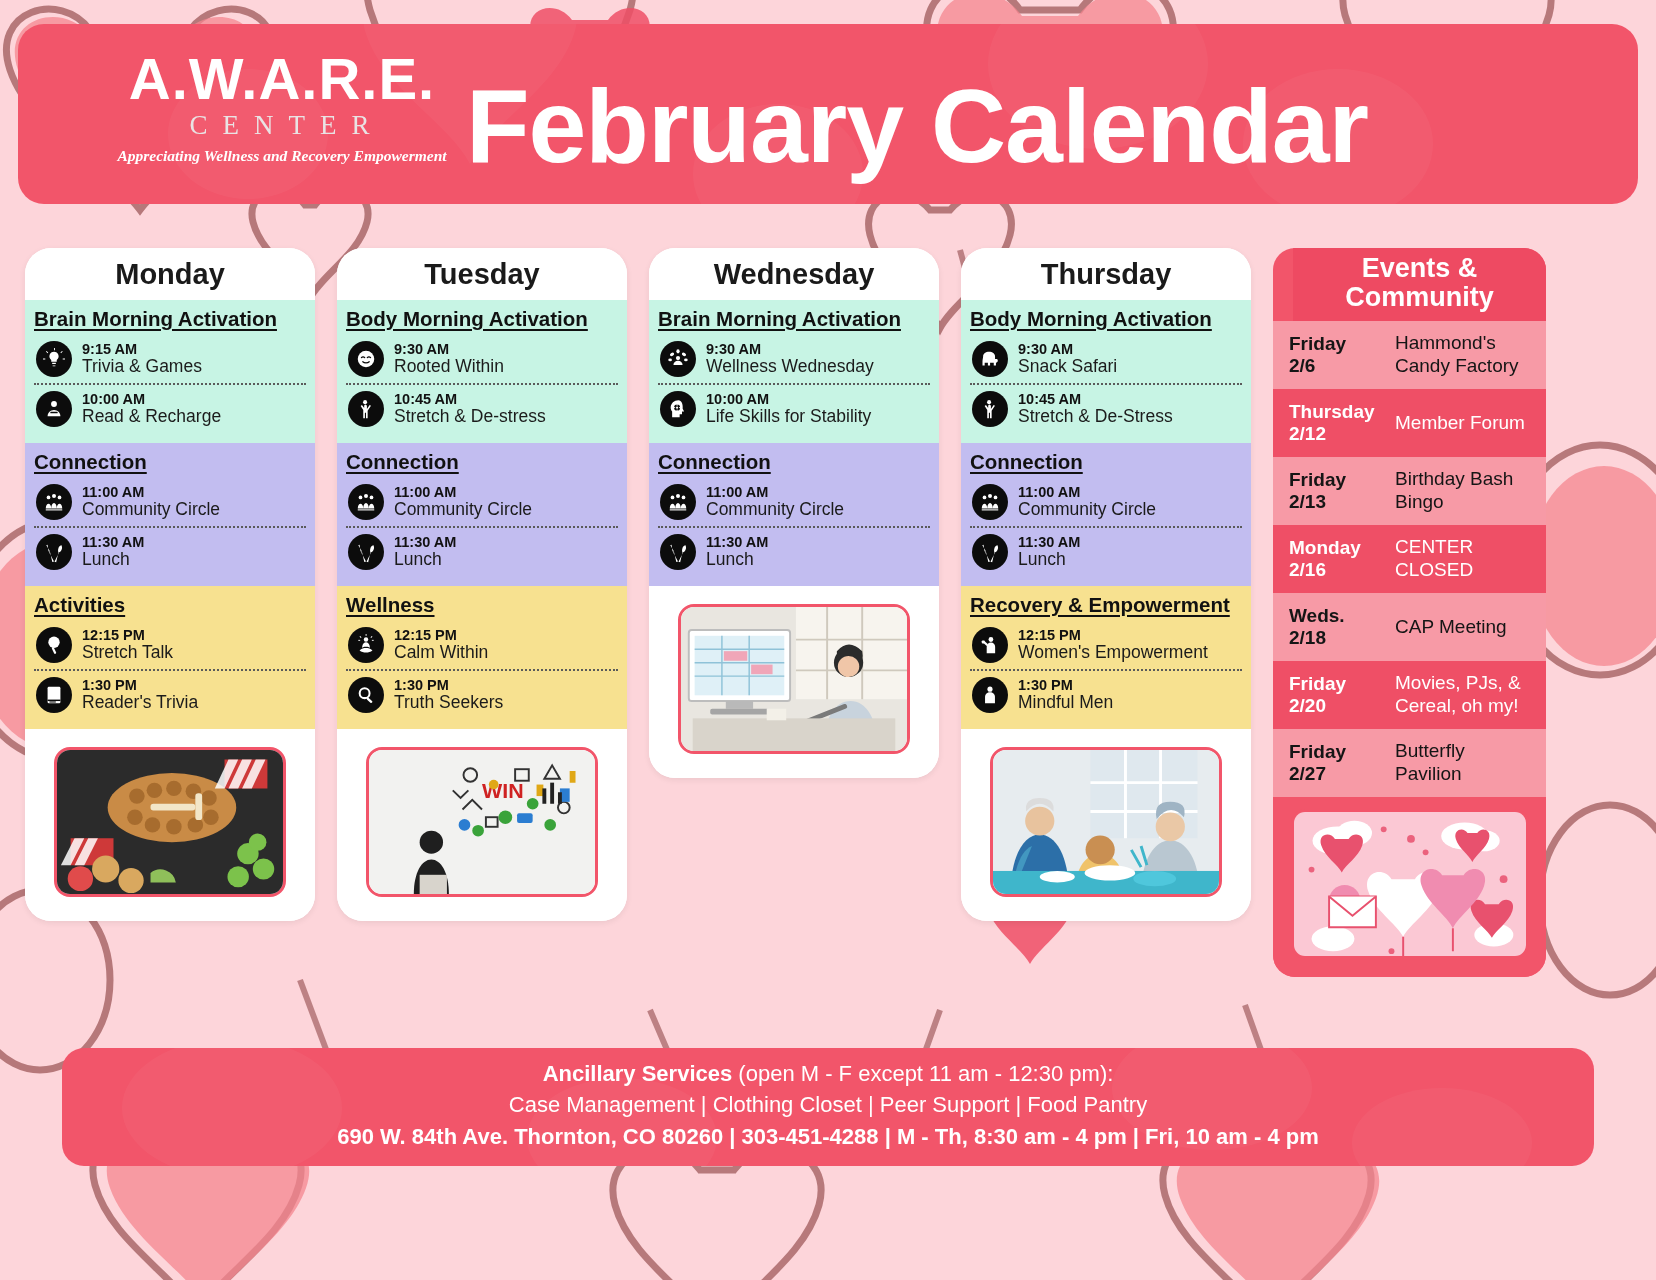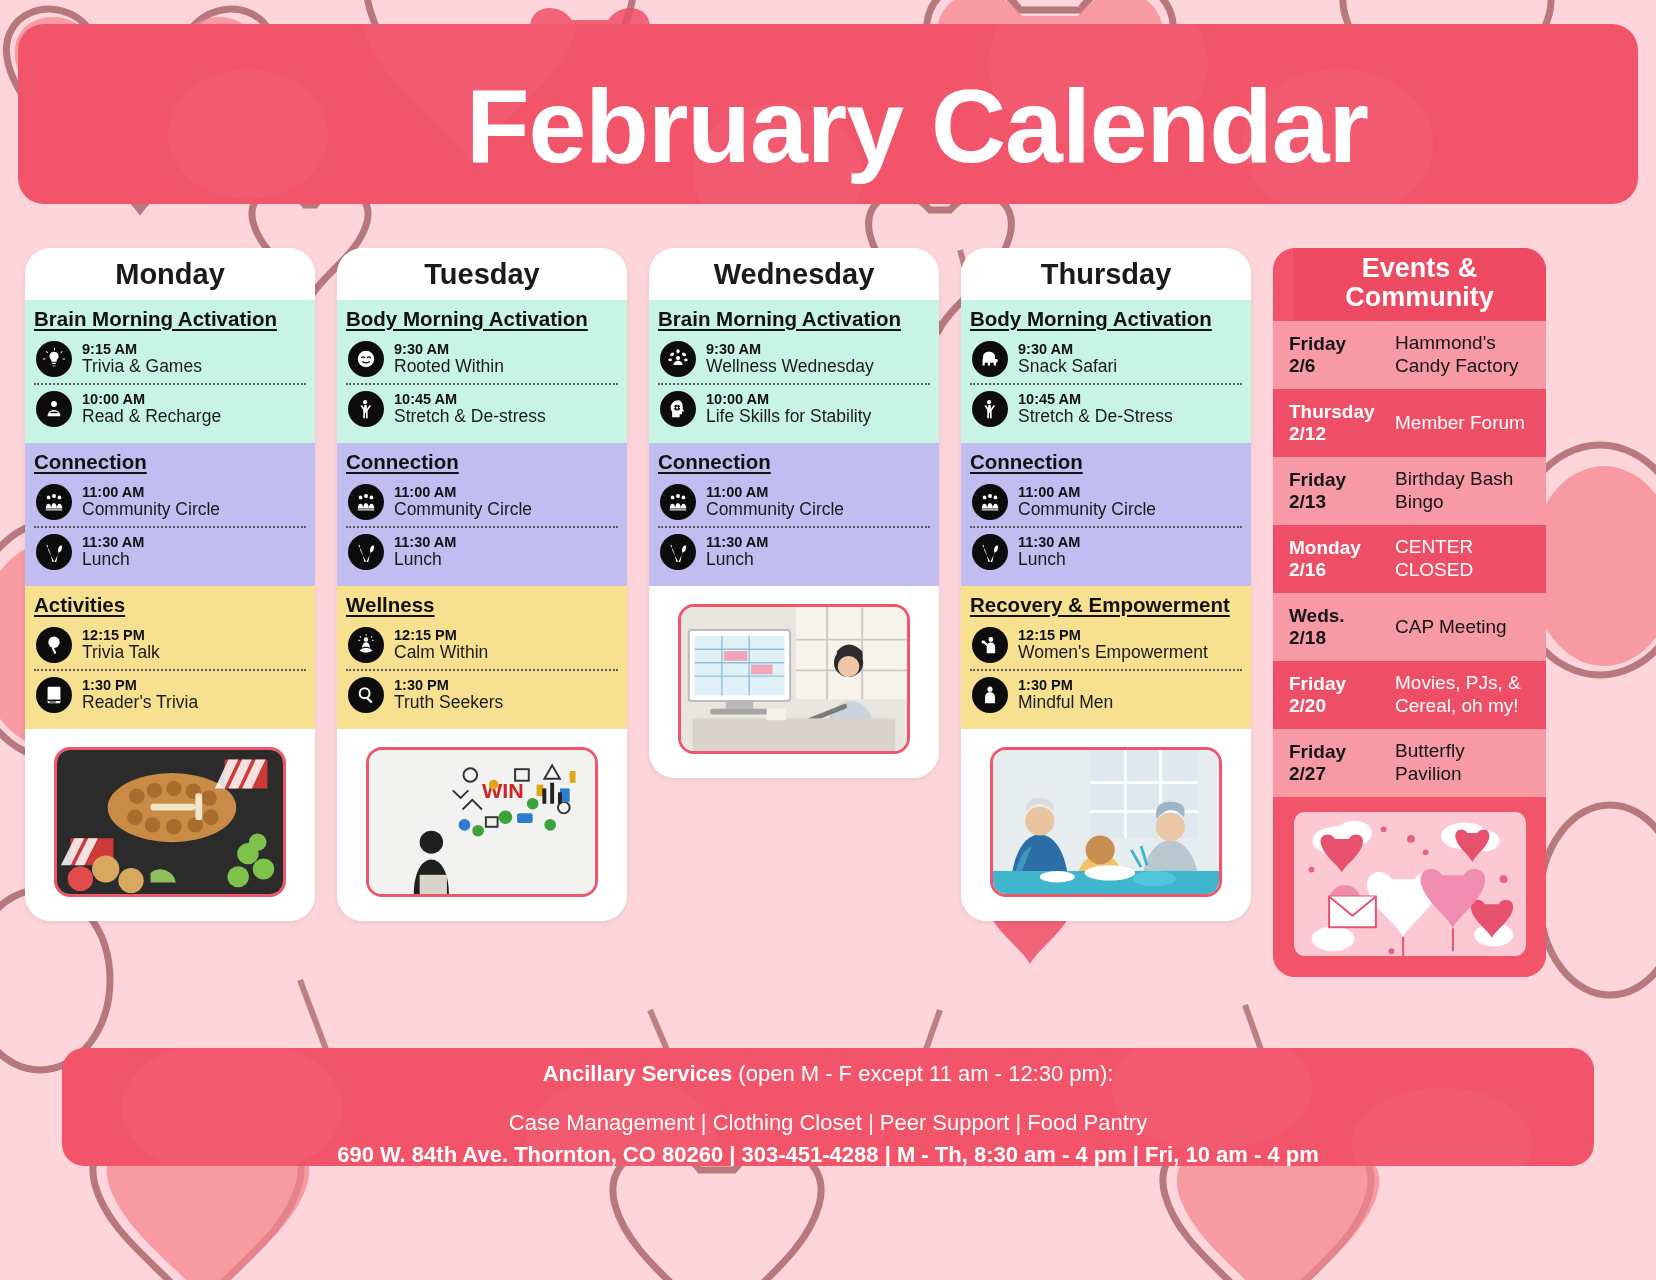--- a/index.html
+++ b/index.html
@@ -240,21 +240,21 @@
     background: #f2556a;
     border-radius: 22px;
     z-index: 5;
     color: #ffffff;
     text-align: center;
     overflow: hidden;
     padding-top: 13px;
   }
   .footer .fdeco { position: absolute; inset: 0; opacity: .13; }
   .footer-line { position: relative; z-index: 2; }
-  .f1 { font-size: 22px; margin-bottom: 23px; }
+  .f1 { font-size: 22px; margin-bottom: 5px; }
   .f1 b { font-weight: bold; }
   .f2 { font-size: 22px; margin-bottom: 6px; }
   .f3 { font-size: 22px; font-weight: bold; }
 </style>
 </head>
 <body>
 
 <svg id="bg-pattern" viewBox="0 0 1656 1280" preserveAspectRatio="none">
   <rect width="1656" height="1280" fill="#fdd5da"></rect>
   <g fill="none" stroke="#7d2d2d" stroke-width="7" opacity="0.55">
@@ -295,20 +295,25 @@
 <div class="header-banner">
   <svg class="hb-deco" viewBox="0 0 1620 180" preserveAspectRatio="none">
     <g fill="#ffffff" opacity="0.25">
       <path d="M430 -20 C400 -70 330 -45 348 10 C366 65 432 100 452 140 C472 100 538 65 556 10 C574 -45 504 -70 474 -20 Z"></path>
       <ellipse cx="1080" cy="40" rx="110" ry="85"></ellipse>
       <ellipse cx="1320" cy="120" rx="95" ry="75"></ellipse>
       <ellipse cx="760" cy="150" rx="85" ry="70"></ellipse>
       <ellipse cx="230" cy="110" rx="80" ry="65"></ellipse>
     </g>
   </svg>
+  <div class="logo-block">
+    <div class="logo-aware">A.W.A.R.E.</div>
+    <div class="logo-center">CENTER</div>
+    <div class="logo-tag">Appreciating Wellness and Recovery Empowerment</div>
+  </div>
   <div class="header-title">February Calendar</div>
 </div>
 
 <div class="columns" id="columns">
     <div class="day-col c0">
       <div class="day-name">Monday</div>
       <div class="block teal">
         <div class="block-title">Brain Morning Activation</div>
         <div class="event-row">
           <div class="ev-icon">
@@ -370,21 +375,21 @@
         <div class="block-title">Activities</div>
         <div class="event-row">
           <div class="ev-icon">
             <svg viewBox="0 0 24 24">
               <circle cx="12" cy="9" r="6.2"></circle>
               <rect x="10.8" y="14" width="2.4" height="8" rx="1.2" transform="rotate(-25 12 18)"></rect>
             </svg>
           </div>
           <div class="ev-text">
             <div class="ev-time">12:15 PM</div>
-            <div class="ev-name">Trivia Talk</div>
+            <div class="ev-name">Stretch Talk</div>
           </div>
         </div>
         <div class="event-row">
           <div class="ev-icon">
             <svg viewBox="0 0 24 24">
               <rect x="5" y="3" width="14" height="18" rx="1.5"></rect>
               <rect x="5" y="17" width="14" height="1.6" fill="#0c0c0c"></rect>
               <rect x="7" y="19" width="7" height="1.2" fill="#0c0c0c"></rect>
             </svg>
           </div>

